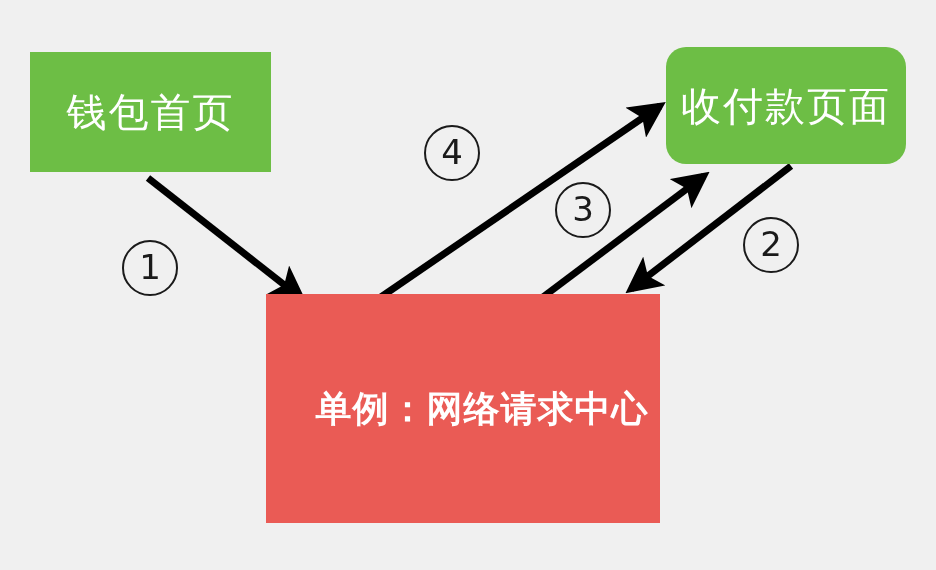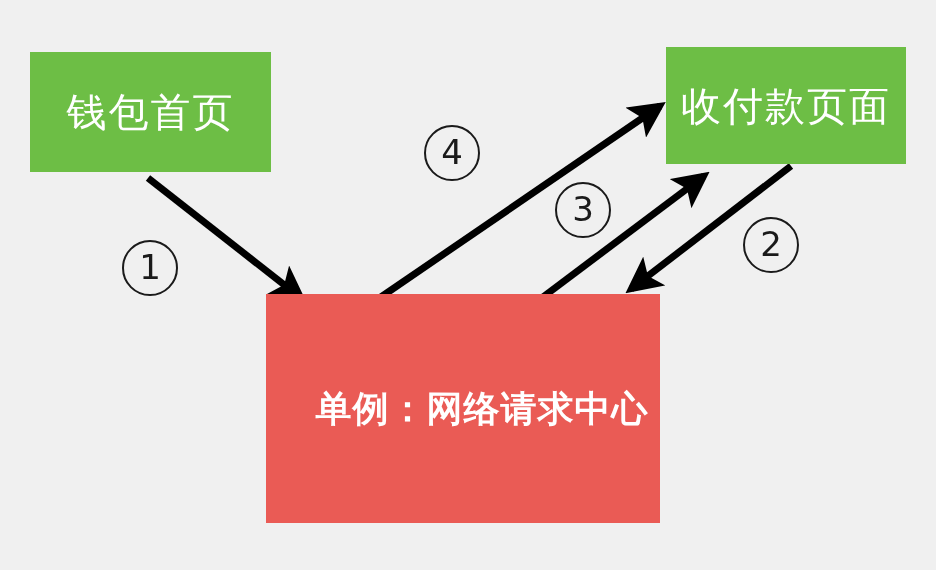--- a/index.html
+++ b/index.html
@@ -46,20 +46,21 @@
     left: 30px;
     top: 52px;
     width: 241px;
     height: 120px;
   }
   #payment-page-node {
     left: 666px;
     top: 47px;
     width: 240px;
     height: 117px;
+    border-radius: 20px;
   }
   #network-center-node {
     left: 266px;
     top: 294px;
     width: 394px;
     height: 229px;
   }
   #arrow-layer {
     position: absolute;
     left: 0;

